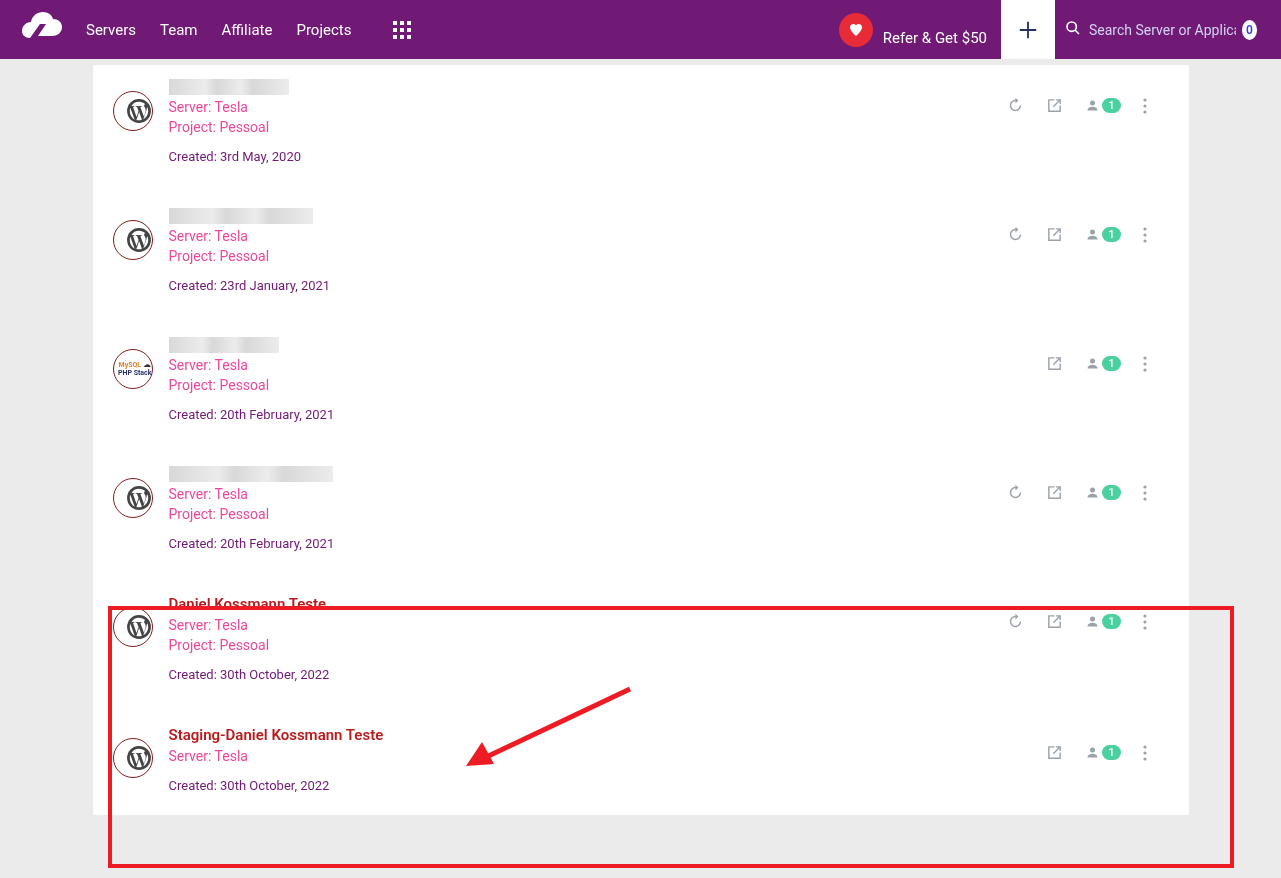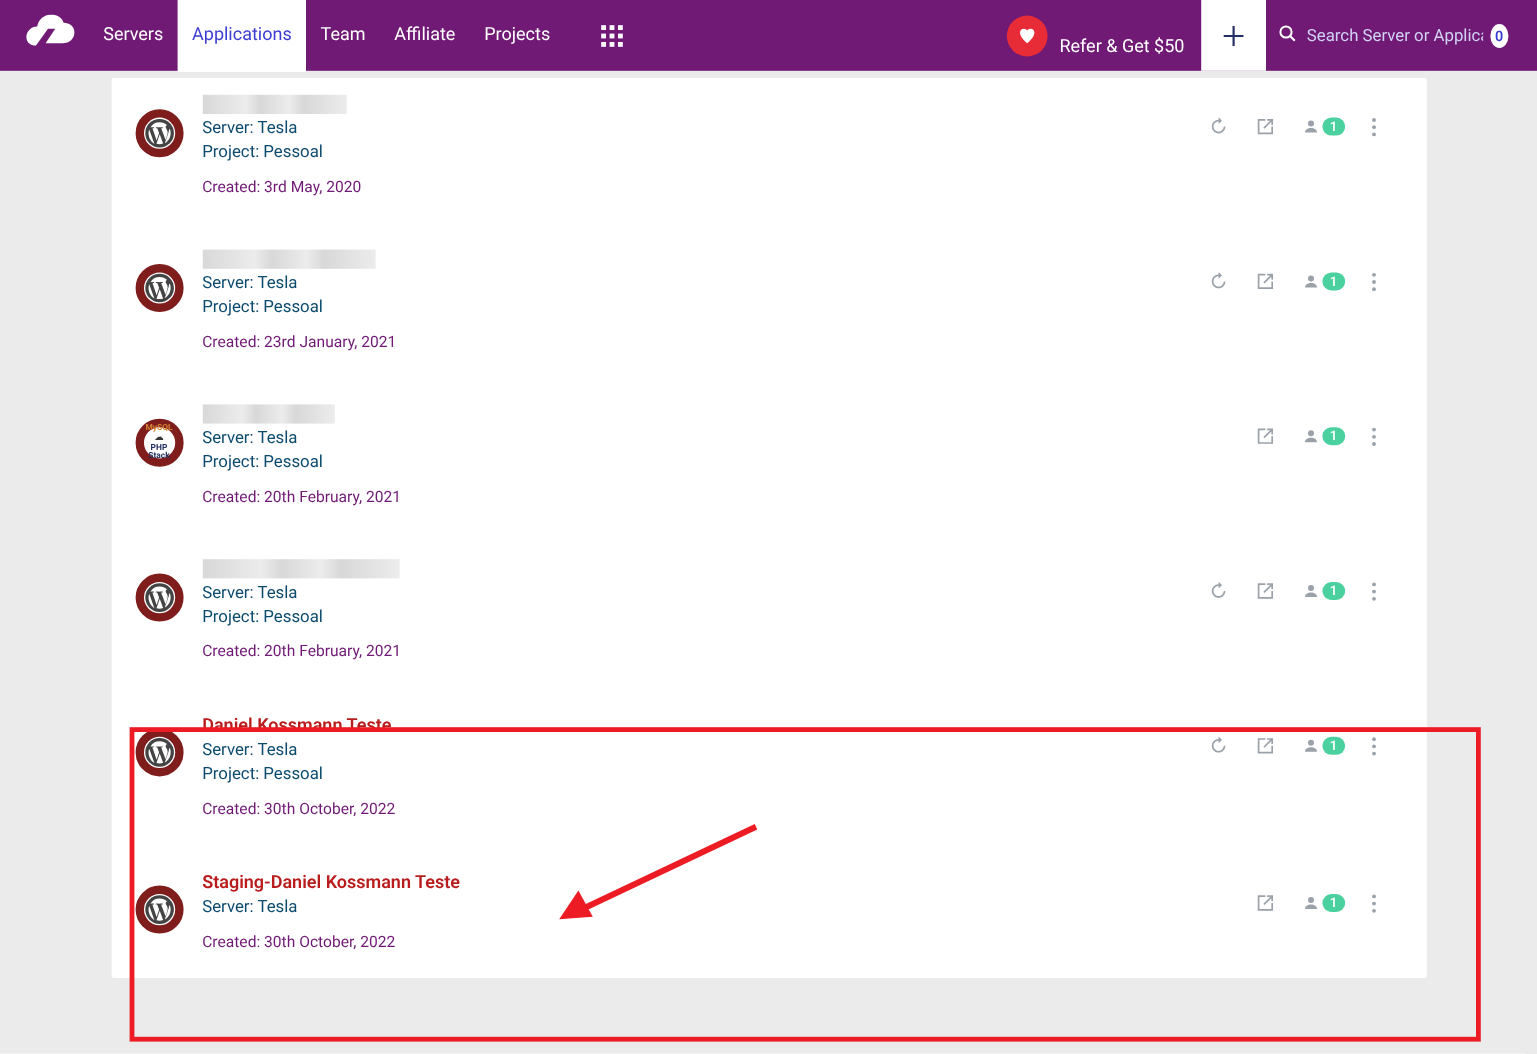--- a/index.html
+++ b/index.html
@@ -18,25 +18,25 @@
 .plus-btn { width: 54px; height: 59px; background: #fff; display: flex; align-items: center; justify-content: center; cursor: pointer; }
 .plus-btn svg { width: 22px; height: 22px; }
 .search { display: flex; align-items: center; padding: 0 10px; width: 212px; }
 .search input { background: transparent; border: none; color: #fff; font-size: 14px; outline: none; width: 100%; }
 .search input::placeholder { color: #d2d3f3; }
 .search-icon { margin-right: 8px; }
 .count-badge { width: 20px; height: 20px; border-radius: 50%; background: #fff; color: #3c3dd1; font-size: 12px; font-weight: 600; display: flex; align-items: center; justify-content: center; margin-left: 6px; }
 .container { max-width: 1096px; margin: 0 auto; padding-top: 6px; }
 .card { background: #fff; border-radius: 2px; padding-bottom: 22px; }
 .app-row { display: flex; align-items: flex-start; padding: 14px 40px 0 20px; position: relative; }
-.app-icon { width: 40px; height: 40px; border-radius: 50%; background: #fff; border: 7px solid #7f1d1d; display: flex; align-items: center; justify-content: flex-end; margin-top: 12px; flex-shrink: 0; }
+.app-icon { width: 40px; height: 40px; border-radius: 50%; background: #fff; border: 1px solid #7f1d1d; display: flex; align-items: center; justify-content: flex-end; margin-top: 12px; flex-shrink: 0; }
 .app-body { margin-left: 16px; flex: 1; }
 .app-title { font-size: 15px; font-weight: 600; color: #b91c1c; padding-top: 0; }
 .app-title.blurred { background: linear-gradient(90deg, #d8d8d8 0%, #ececec 30%, #d8d8d8 40%, #ececec 60%, #d8d8d8 70%, #ececec 100%); height: 16px; width: 130px; color: transparent; margin-bottom: 4px; }
-.meta { font-size: 14px; color: #0c4a6e; margin-top: 4px; }
+.meta { font-size: 14px; color: #ec4899; margin-top: 4px; }
 .created { font-size: 13px; color: #701a75; margin-top: 14px; }
 .actions { display: flex; align-items: center; gap: 22px; position: absolute; top: 32px; right: 42px; }
 .action-btn { color: #9aa1a9; cursor: pointer; display: flex; align-items: center; }
 .user-action { display: flex; align-items: center; gap: 2px; }
 .user-count { background: #4bd1a0; color: #fff; font-size: 11px; font-weight: 600; padding: 1px 6px; border-radius: 9px; }
 .php-stack { font-size: 7px; text-align: center; line-height: 1.1; color: #333; }
 .php-stack .mysql { color: #d58433; font-weight: 700; }
 .php-stack .php { color: #253164; font-weight: 700; }
 .highlight-box { position: absolute; border: 4px solid #ed1c24; pointer-events: none; }
 .arrow-overlay { position: absolute; pointer-events: none; }
@@ -45,21 +45,20 @@
 <body>
 
 <div class="header">
   <div class="logo">
     <svg viewBox="0 0 54 36">
         <path d="M16 26 L26 12 L32 12 L24 24 L38 24 C44 24 48 20 48 15 C48 10 44 7 39 7 C38 3 34 0 29 0 C23 0 18 4 17 10 C12 10 8 14 8 19 C8 23 11 26 16 26 Z" fill="#fff"></path>
       </svg>
   </div>
   <div class="nav">
     <div class="nav-item">Servers</div>
-    <div class="nav-item active">Applications</div>
     <div class="nav-item">Team</div>
     <div class="nav-item">Affiliate</div>
     <div class="nav-item">Projects</div>
   </div>
   <div class="grid-icon">
     <span></span>
       <span></span>
       <span></span>
       <span></span>
       <span></span>

